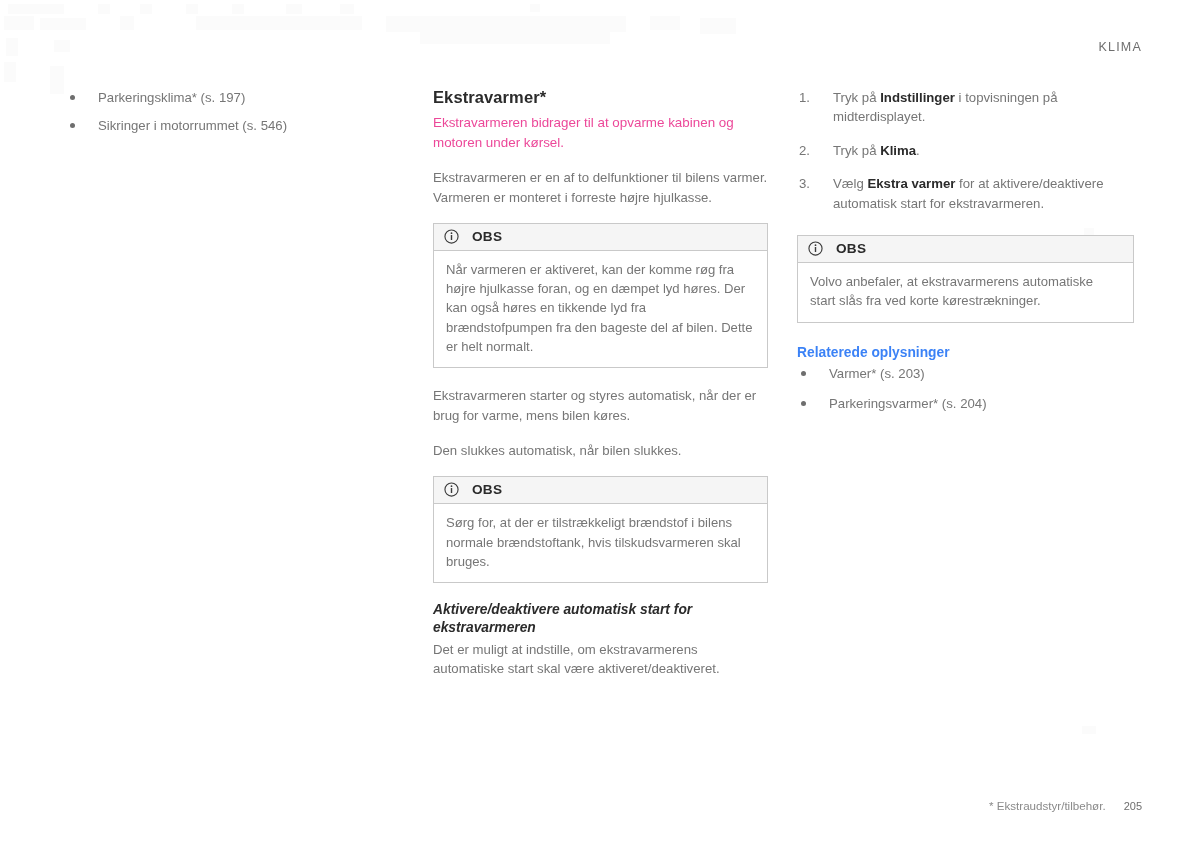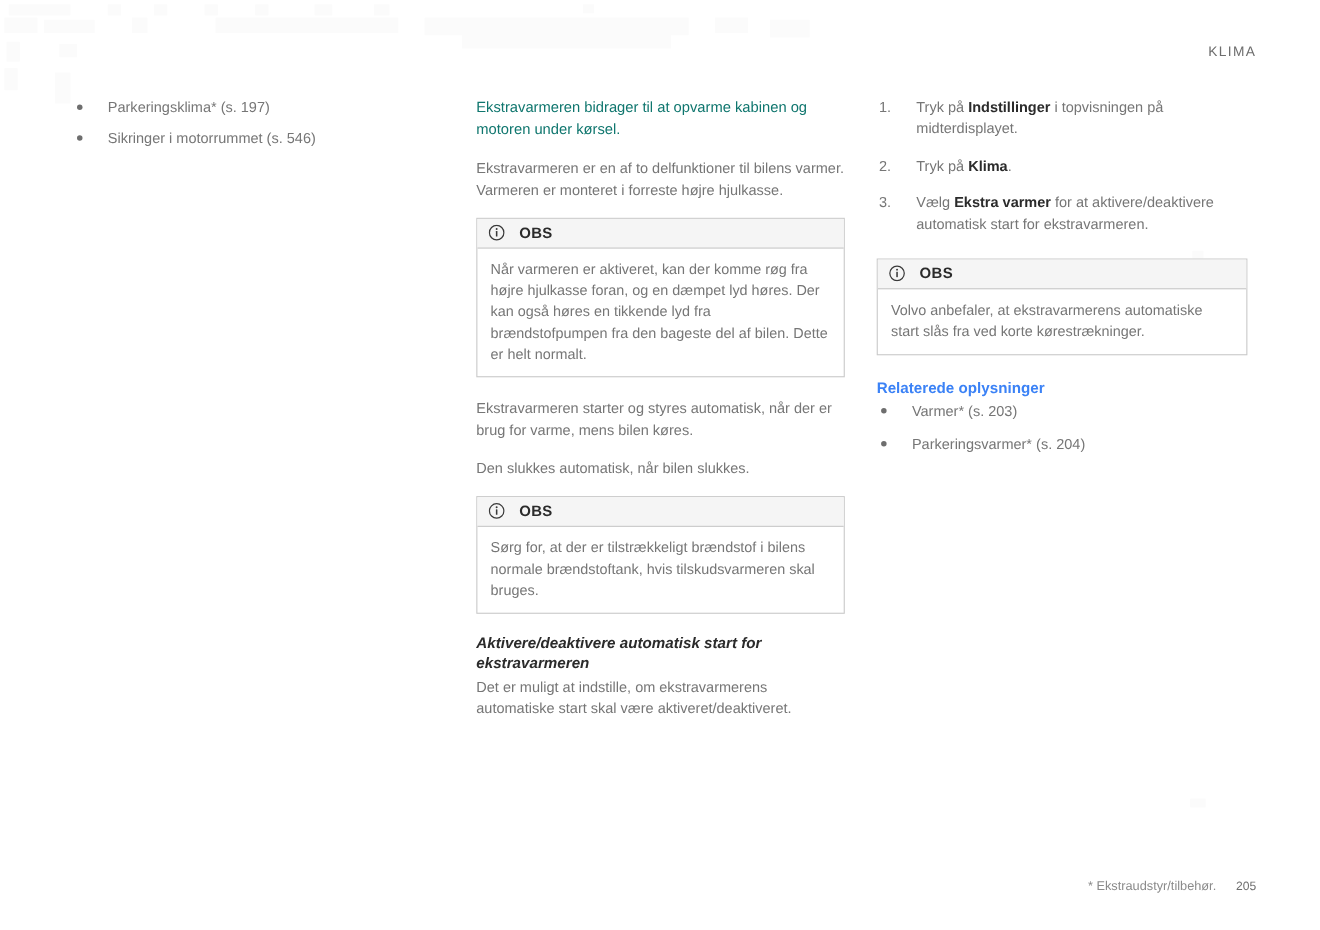--- a/index.html
+++ b/index.html
@@ -67,21 +67,21 @@
   h3.related-title {
     margin: 0 0 4px 0;
     font-size: 13.8px;
     font-weight: bold;
     color: #3b82f6;
   }
   p.lead {
     margin: 0 0 16px 0;
     font-size: 13.4px;
     line-height: 1.46;
-    color: #0f766e;
+    color: #ec4899;
     font-weight: normal;
   }
   p.body {
     margin: 0 0 16px 0;
     font-size: 13.2px;
     line-height: 1.47;
     color: #767676;
   }
   p.body:last-child { margin-bottom: 18px; }
 
@@ -229,20 +229,21 @@
       </li>
       <li>
         <span class="dot"></span>
         <span>Sikringer i motorrummet (s. 546)</span>
       </li>
     </ul>
   </div>
 
   <div class="col col-mid">
 
+    <h2 class="section-title">Ekstravarmer*</h2>
 
     <p class="lead">Ekstravarmeren bidrager til at opvarme kabinen og motoren under kørsel.</p>
 
     <p class="body">Ekstravarmeren er en af to delfunktioner til bilens varmer. Varmeren er monteret i forreste højre hjulkasse.</p>
 
     <div class="note">
       <div class="note-head">
         <svg class="note-icon" viewBox="0 0 16 16">
           <circle cx="8" cy="8" r="7" fill="none" stroke="#3a3a3a" stroke-width="1.2"></circle>
           <circle cx="8" cy="4.4" r="0.95" fill="#3a3a3a"></circle>

